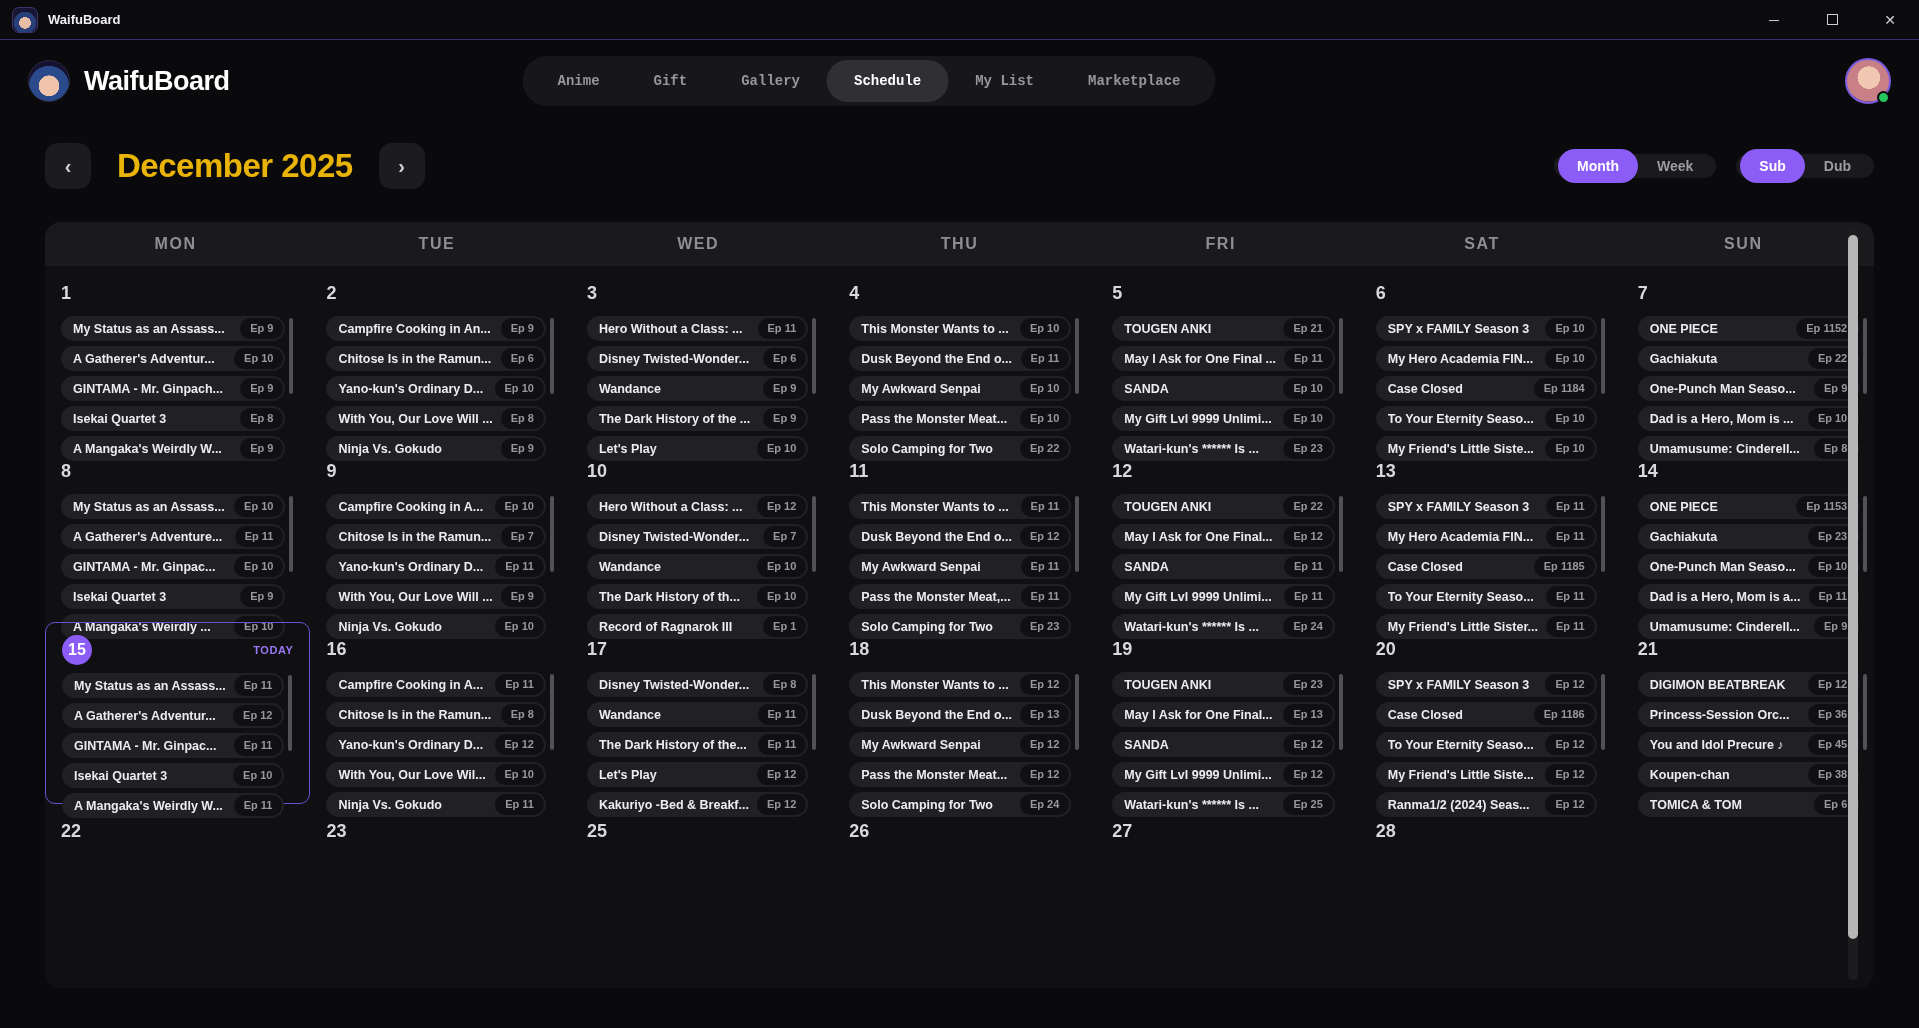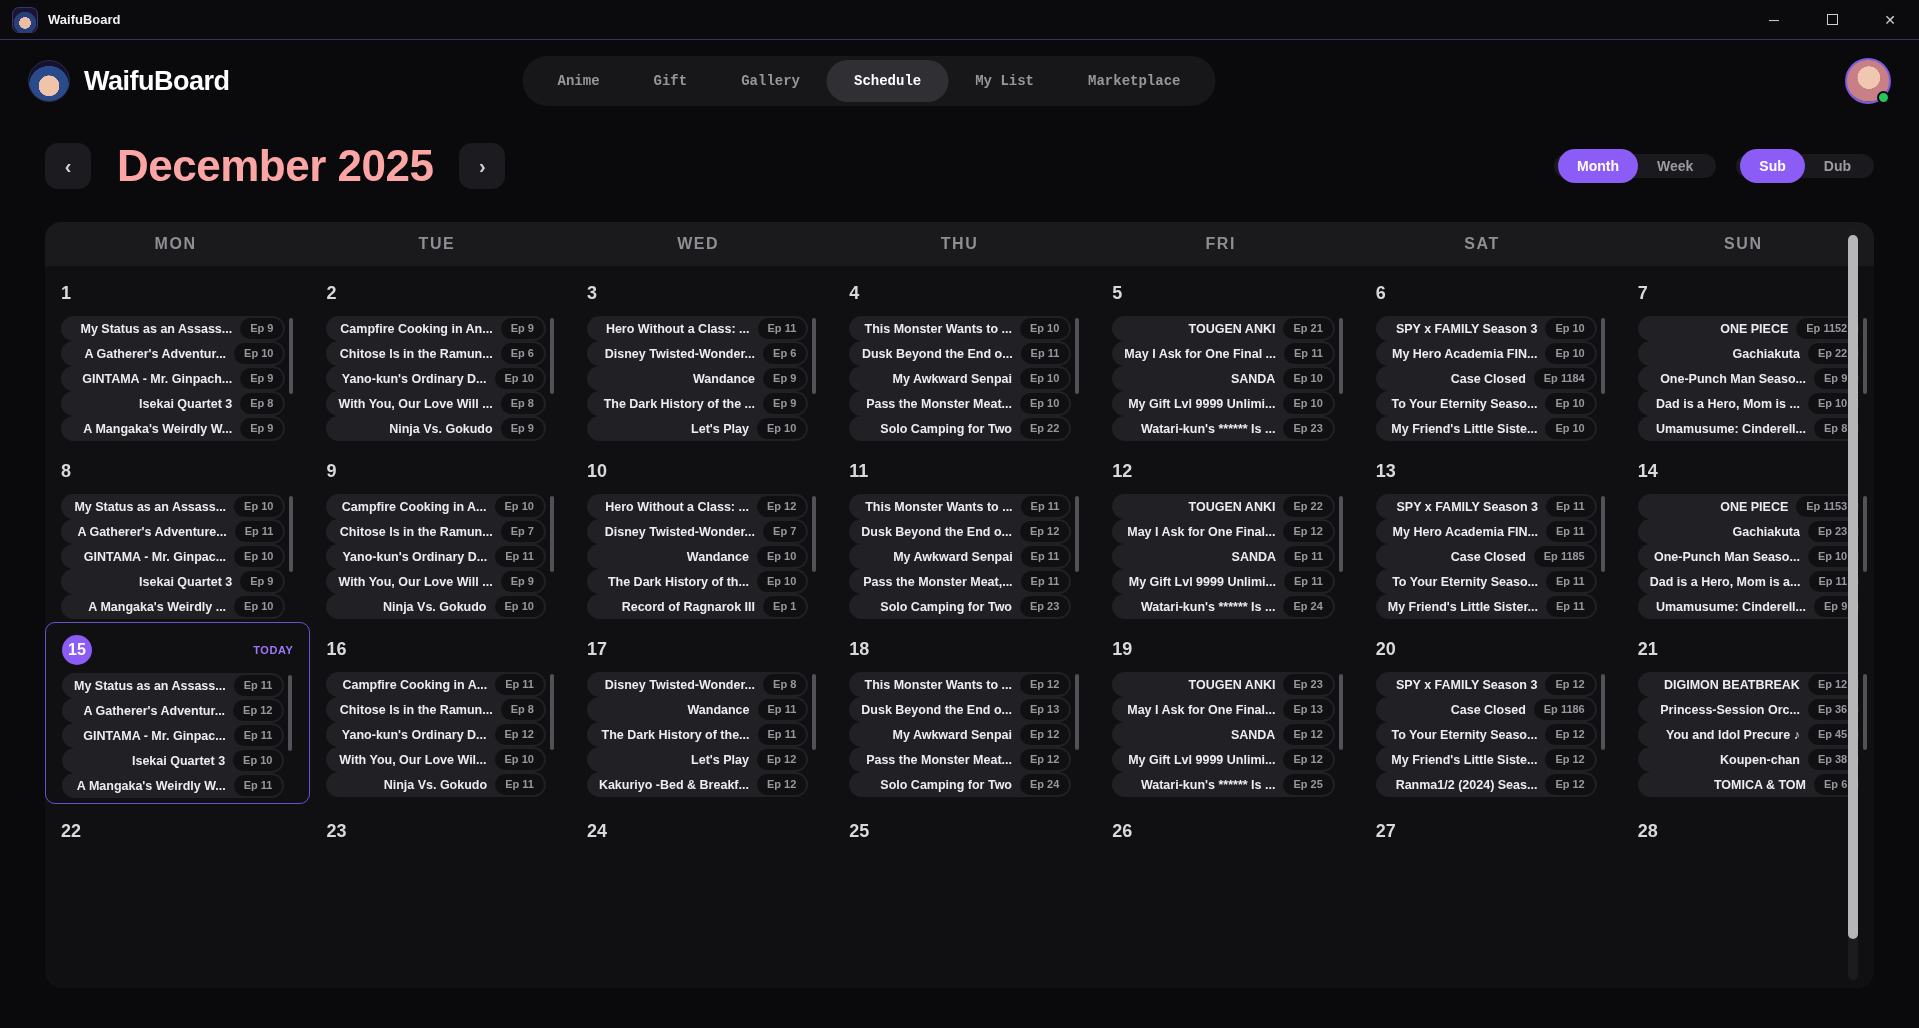--- a/index.html
+++ b/index.html
@@ -32,39 +32,39 @@
   .user-avatar { margin-left:auto; width:46px; height:46px; border-radius:50%; position:relative;
     background:radial-gradient(circle at 52% 42%, #f0c8b2 0 34%, #c87f85 35% 72%, #7d5668 73%);
     border:2px solid #7c5ce0; }
   .user-avatar .status-dot { position:absolute; right:-1px; bottom:-2px; width:13px; height:13px;
     border-radius:50%; background:#22c55e; border:2px solid #0a0a0c; }
 
   
   .monthbar { height:64px; margin-top:12px; padding:0 45px; display:flex; align-items:center; }
   .nav-arrow { width:46px; height:46px; border-radius:13px; background:#1c1c20; color:#d0d0d3;
     display:flex; align-items:center; justify-content:center; font-size:20px; font-weight:700; cursor:pointer; }
-  .month-title { font-size:44px; font-weight:800; color:#fca5a5; margin:0 26px; letter-spacing:-0.5px; }
+  .month-title { font-size:33px; font-weight:800; color:#eab308; margin:0 26px; letter-spacing:-0.5px; }
   .toolbar-right { margin-left:auto; display:flex; gap:20px; }
   .seg { background:#1a1a1e; border-radius:22px; padding:4px; display:flex; align-items:center; height:24px; }
   .seg-opt { padding:0 19px; height:34px; line-height:34px; border-radius:17px; font-size:14px;
     font-weight:700; color:#9b9ba1; cursor:pointer; }
   .seg-opt.active { background:#8b5cf6; color:#fff; }
 
   
   .calendar { position:absolute; left:45px; right:45px; top:222px; bottom:40px;
     background:#101013; border-radius:16px; }
   .dow-row { height:44px; background:#1a1a1d; border-radius:16px 16px 0 0;
     display:grid; grid-template-columns:repeat(7,1fr); align-items:center; }
   .dow { text-align:center; font-size:16px; font-weight:700; letter-spacing:1.6px; color:#8e8e94; }
   .cal-grid { position:absolute; top:44px; bottom:0; left:0; right:0;
     display:grid; grid-template-columns:repeat(7,1fr); grid-template-rows:178px 178px 182px 1fr; }
   .cell { padding:12px 16px 0 16px; position:relative; }
   .cell-top { display:flex; align-items:center; height:30px; margin-bottom:8px; }
   .daynum { font-size:18px; font-weight:700; color:#d9d9dc; }
-  .entries { position:relative; display:flex; flex-direction:column; padding-right:9px;text-align:right; }
+  .entries { position:relative; display:flex; flex-direction:column; gap:5px; padding-right:9px; }
   .entry { height:25px; background:#212125; border-radius:13px; display:flex; align-items:center;
     padding:0 2px 0 12px; cursor:pointer; }
   .etitle { flex:1; font-size:12.5px; font-weight:700; color:#ededf0; white-space:nowrap;
     overflow:hidden; margin-right:8px; }
   .ep { background:#101013; border-radius:11px; height:21px; line-height:21px; padding:0 10px;
     font-size:11px; font-weight:700; color:#97979d; white-space:nowrap; }
   .mini-scrollbar { position:absolute; right:1px; top:2px; width:4px; height:76px;
     background:#515157; border-radius:2px; }
   
   .cell.today { border:1.5px solid #6c50d0; border-radius:10px; }
@@ -729,25 +729,20 @@
           <span class="daynum">22</span>
         </div>
       </div>
       <div class="cell">
         <div class="cell-top">
           <span class="daynum">23</span>
         </div>
       </div>
       <div class="cell">
         <div class="cell-top">
-          <span class="daynum">24</span>
-        </div>
-      </div>
-      <div class="cell">
-        <div class="cell-top">
           <span class="daynum">25</span>
         </div>
       </div>
       <div class="cell">
         <div class="cell-top">
           <span class="daynum">26</span>
         </div>
       </div>
       <div class="cell">
         <div class="cell-top">

